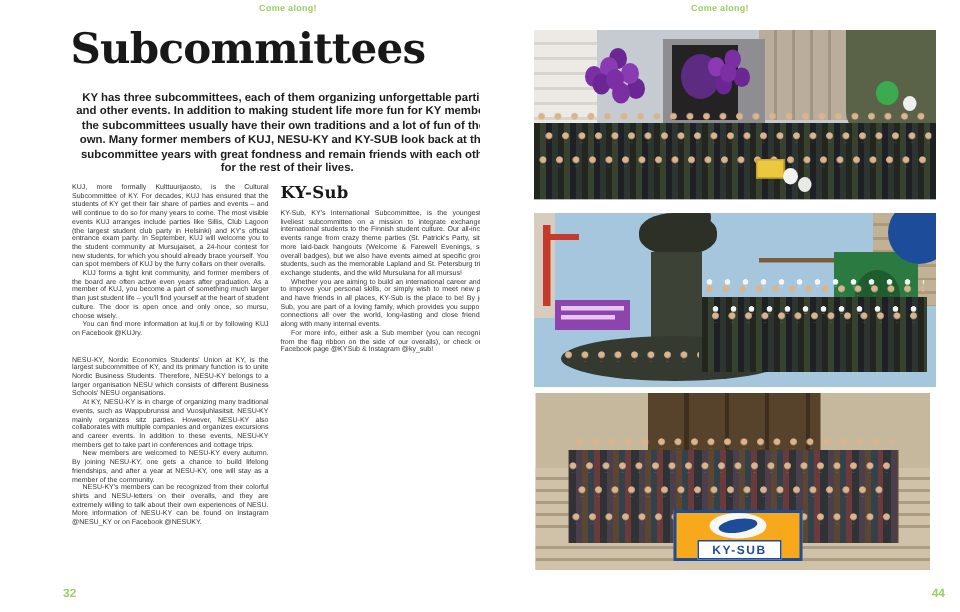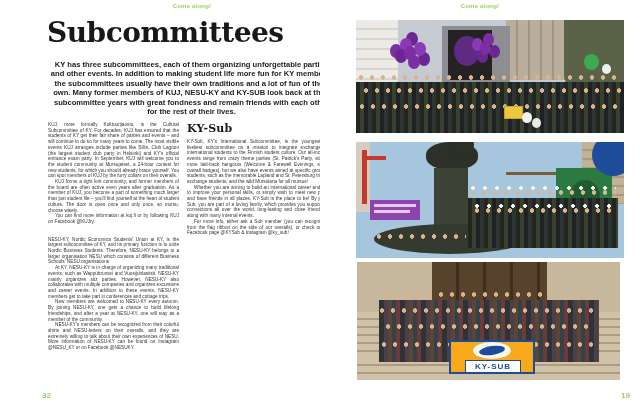--- a/index.html
+++ b/index.html
@@ -191,14 +191,14 @@
     <div class="abs heads" style="left:22px;top:46px;width:218px;height:7px;"></div>
     <div class="abs heads" style="left:28px;top:62px;width:208px;height:7px;"></div>
     <div class="abs heads" style="left:24px;top:80px;width:70px;height:7px;"></div>
     <div class="abs heads" style="left:176px;top:80px;width:64px;height:7px;"></div>
     <div class="abs p3-flag"></div>
     <div class="abs p3-flagCircle"></div>
     <div class="abs p3-walrus"></div>
     <div class="abs p3-label">KY-SUB</div>
   </div>
 
-  <div class="page-num">19</div>
+  <div class="page-num">44</div>
 </div>
 
 </body></html>

